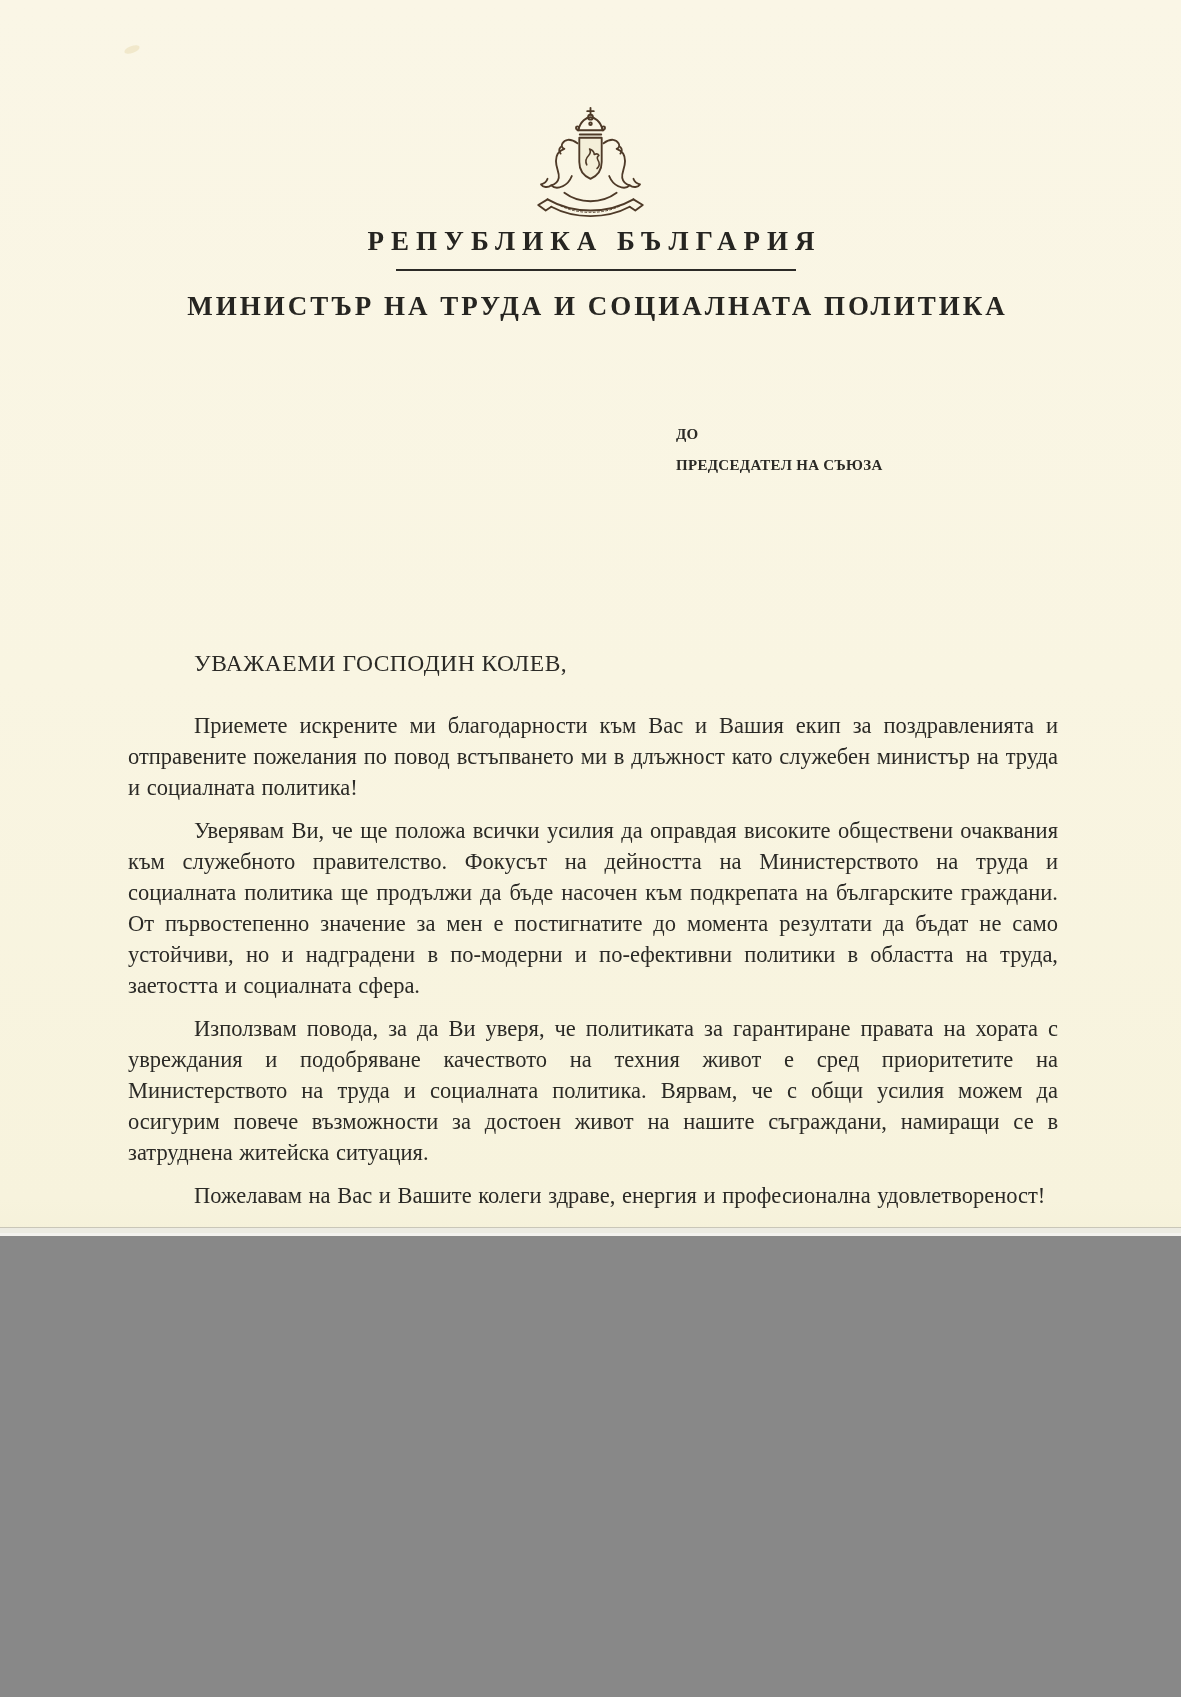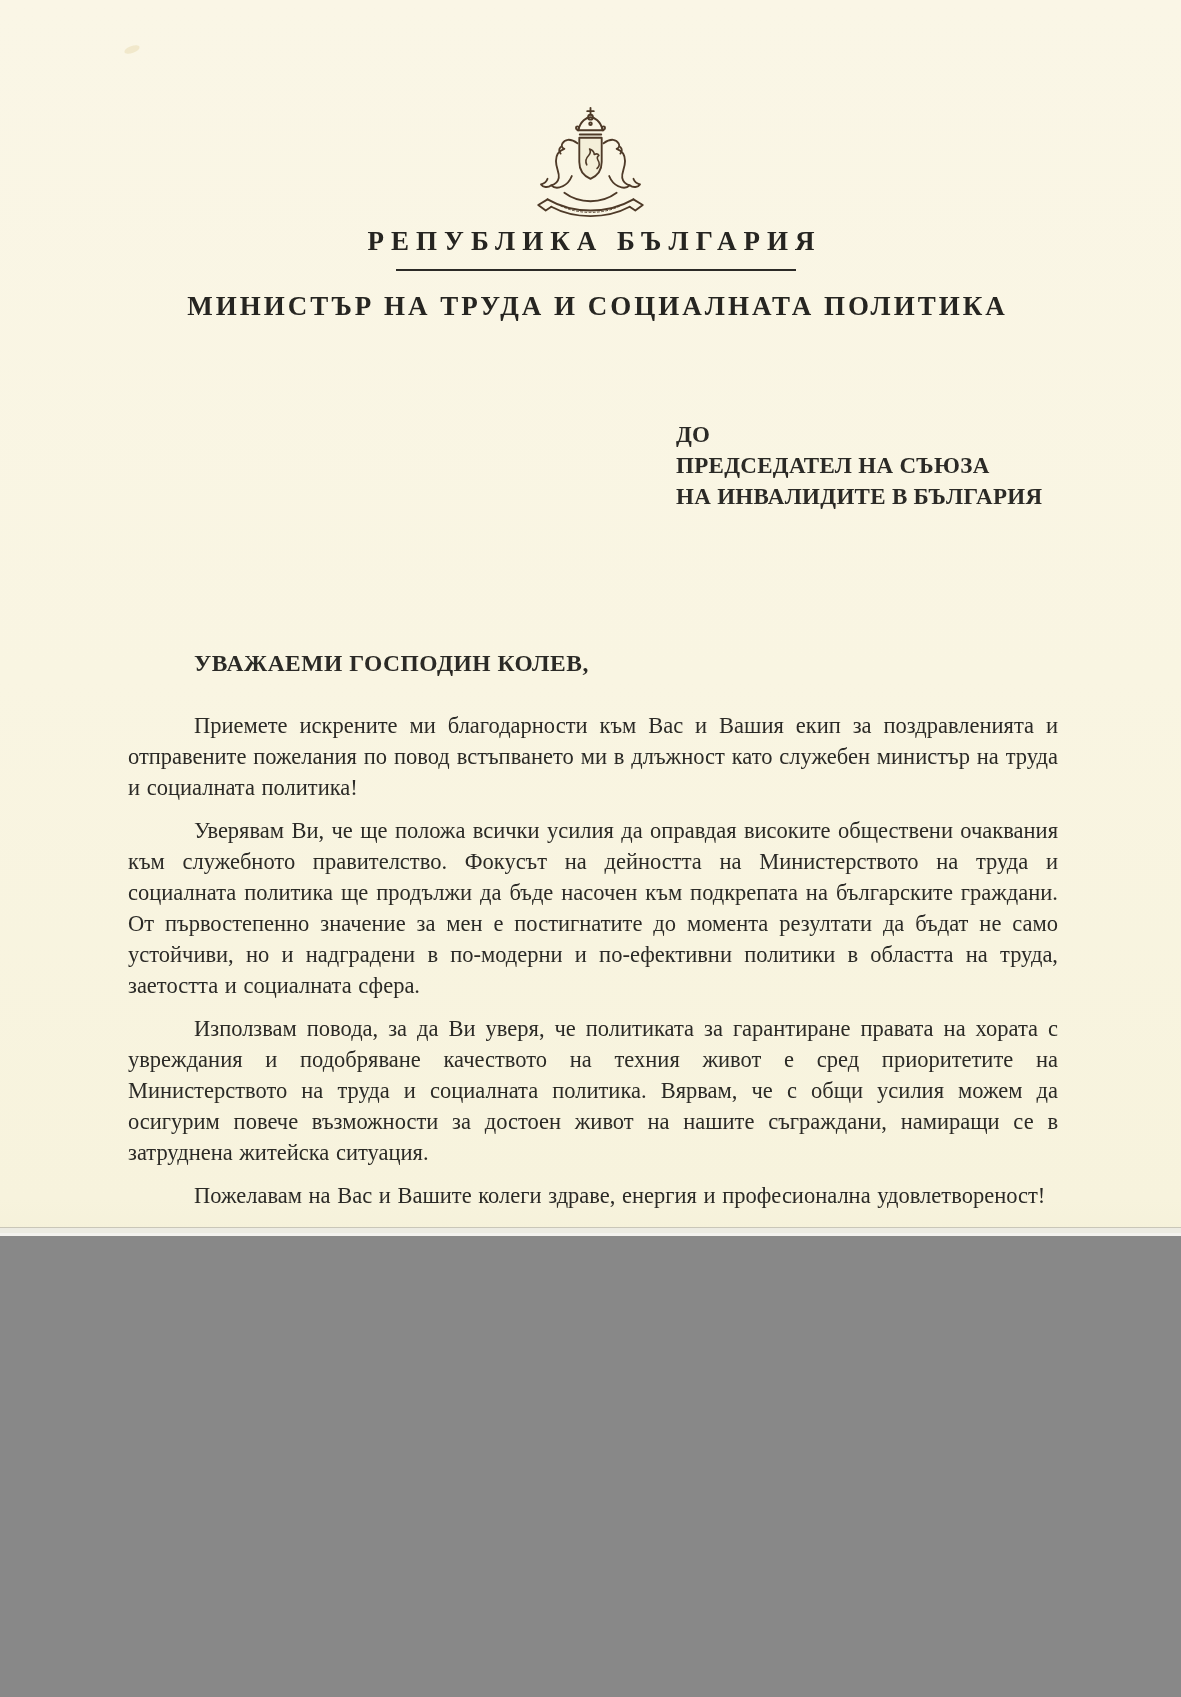--- a/index.html
+++ b/index.html
@@ -30,30 +30,30 @@
   }
   .minister-title {
     position:absolute; left:0; top:291px; width:1195px;
     text-align:center;
     font-weight:bold; font-size:27px; letter-spacing:3px;
     color:#262521;
   }
   
   .addressee {
     position:absolute; left:676px; top:419px;
-    font-weight:bold; font-size:23px; line-height:31px;
+    font-weight:bold; font-size:15px; line-height:31px;
     letter-spacing:0.3px;
   }
   
   .letter-body {
     position:absolute; left:128px; top:648px; width:930px;
     font-size:22.5px; line-height:31px;
   }
   .salutation {
-    font-weight:bold; font-size:23.5px;
+    font-weight:normal; font-size:23.5px;
     text-indent:66px; letter-spacing:0.5px;
     margin:0 0 31px 0;
   }
   .letter-body p.para {
     margin:12px 0 11px 0;
     text-align:justify;
     text-indent:66px;
     word-spacing:1px;
   }
   
@@ -137,21 +137,20 @@
     </svg>
   </div>
 
   <div class="republic-title">РЕПУБЛИКА БЪЛГАРИЯ</div>
   <div class="header-underline"></div>
   <div class="minister-title">МИНИСТЪР НА ТРУДА И СОЦИАЛНАТА ПОЛИТИКА</div>
 
   <div class="addressee">
     <div>ДО</div>
     <div>ПРЕДСЕДАТЕЛ НА СЪЮЗА</div>
-    <div>НА ИНВАЛИДИТЕ В БЪЛГАРИЯ</div>
   </div>
 
   <div class="letter-body">
     <p class="salutation">УВАЖАЕМИ ГОСПОДИН КОЛЕВ,</p>
     <p class="para">Приемете искрените ми благодарности към Вас и Вашия екип за поздравленията и отправените пожелания по повод встъпването ми в длъжност като служебен министър на труда и социалната политика!</p>
     <p class="para">Уверявам Ви, че ще положа всички усилия да оправдая високите обществени очаквания към служебното правителство. Фокусът на дейността на Министерството на труда и социалната политика ще продължи да бъде насочен към подкрепата на българските граждани. От първостепенно значение за мен е постигнатите до момента резултати да бъдат не само устойчиви, но и надградени в по-модерни и по-ефективни политики в областта на труда, заетостта и социалната сфера.</p>
     <p class="para">Използвам повода, за да Ви уверя, че политиката за гарантиране правата на хората с увреждания и подобряване качеството на техния живот е сред приоритетите на Министерството на труда и социалната политика. Вярвам, че с общи усилия можем да осигурим повече възможности за достоен живот на нашите съграждани, намиращи се в затруднена житейска ситуация.</p>
     <p class="para">Пожелавам на Вас и Вашите колеги здраве, енергия и професионална удовлетвореност!</p>
   </div>
 

